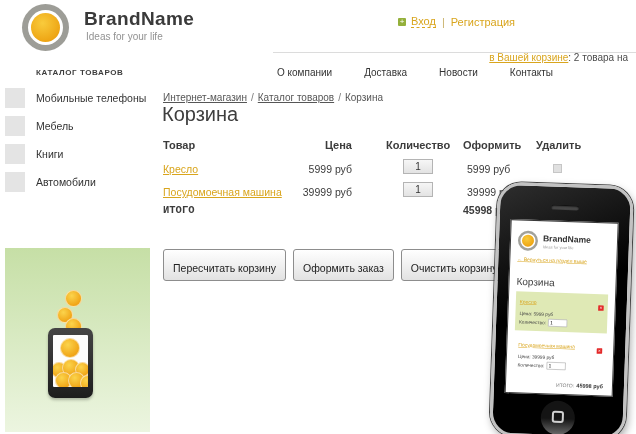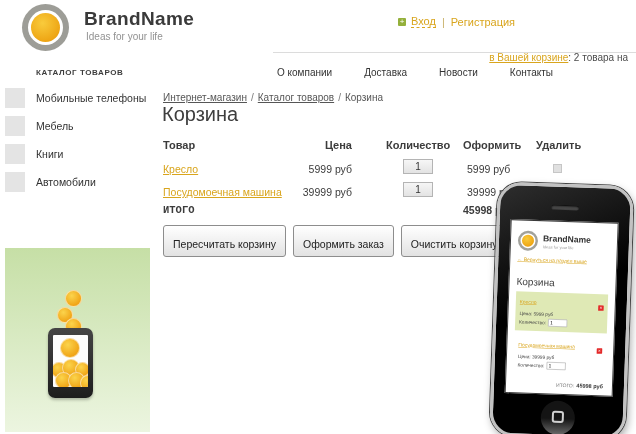--- a/index.html
+++ b/index.html
@@ -71,21 +71,21 @@
           background:linear-gradient(#f6f6f6,#e3e3e3); text-align:center; font-size:10px;
           color:#333; font-family:"Liberation Sans", sans-serif; }
   .del-check { position:absolute; width:9px; height:9px; background:#e0e0e0;
           border:1px solid #c6c6c6; cursor:pointer; }
   .total-label { font-weight:bold;font-family:Liberation Mono, monospace; }
   .total-value { font-weight:bold; }
 
   .btn-row { position:absolute; left:163px; top:225px; display:flex; gap:7px; }
   .btn { height:32px; padding:12px 9px; font-size:10.5px; color:#222; border:1px solid #8d8d8d;
           border-radius:3px; background:linear-gradient(#ffffff,#e2e2e2); cursor:pointer;
-          font-family:"Liberation Sans", sans-serif; }
+          font-family:"Liberation Sans", sans-serif;margin-top:24px; }
 
   
   .phone { position:absolute; left:498px; top:184px; width:136px; height:254px;
           transform:rotate(2deg); transform-origin:50% 0; z-index:20;
           background:linear-gradient(155deg, #2e2e2e, #000 45%);
           border:3px solid #c2c2c2; border-radius:24px;
           box-shadow:0 0 0 1px #444, 2px 4px 8px rgba(0,0,0,0.35); }
   .phone-speaker { position:absolute; left:50%; top:18px; transform:translateX(-50%);
           width:28px; height:5px; background:#474747; border-radius:3px;
           box-shadow:inset 0 1px 2px #000; }

